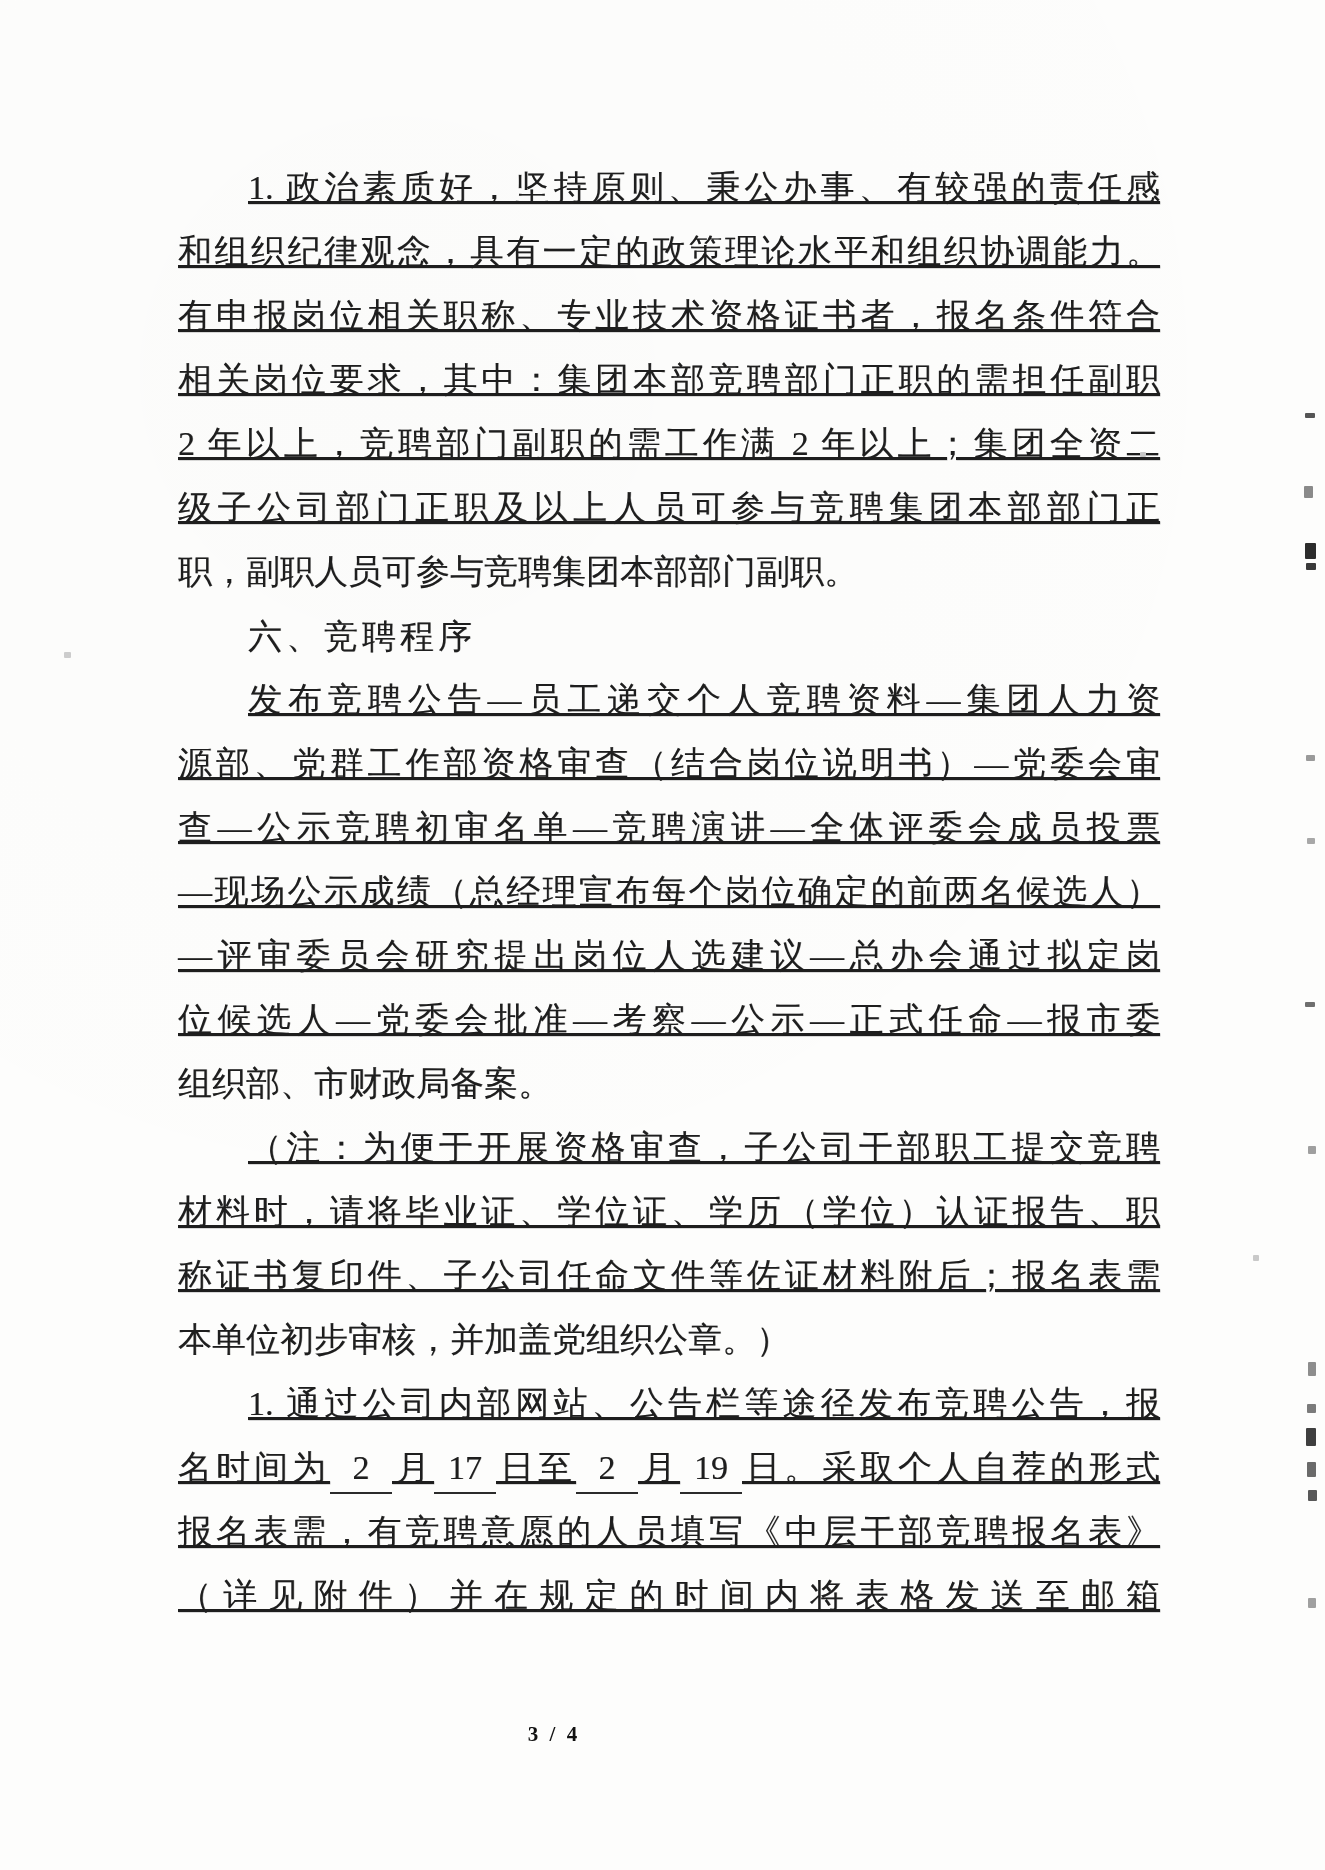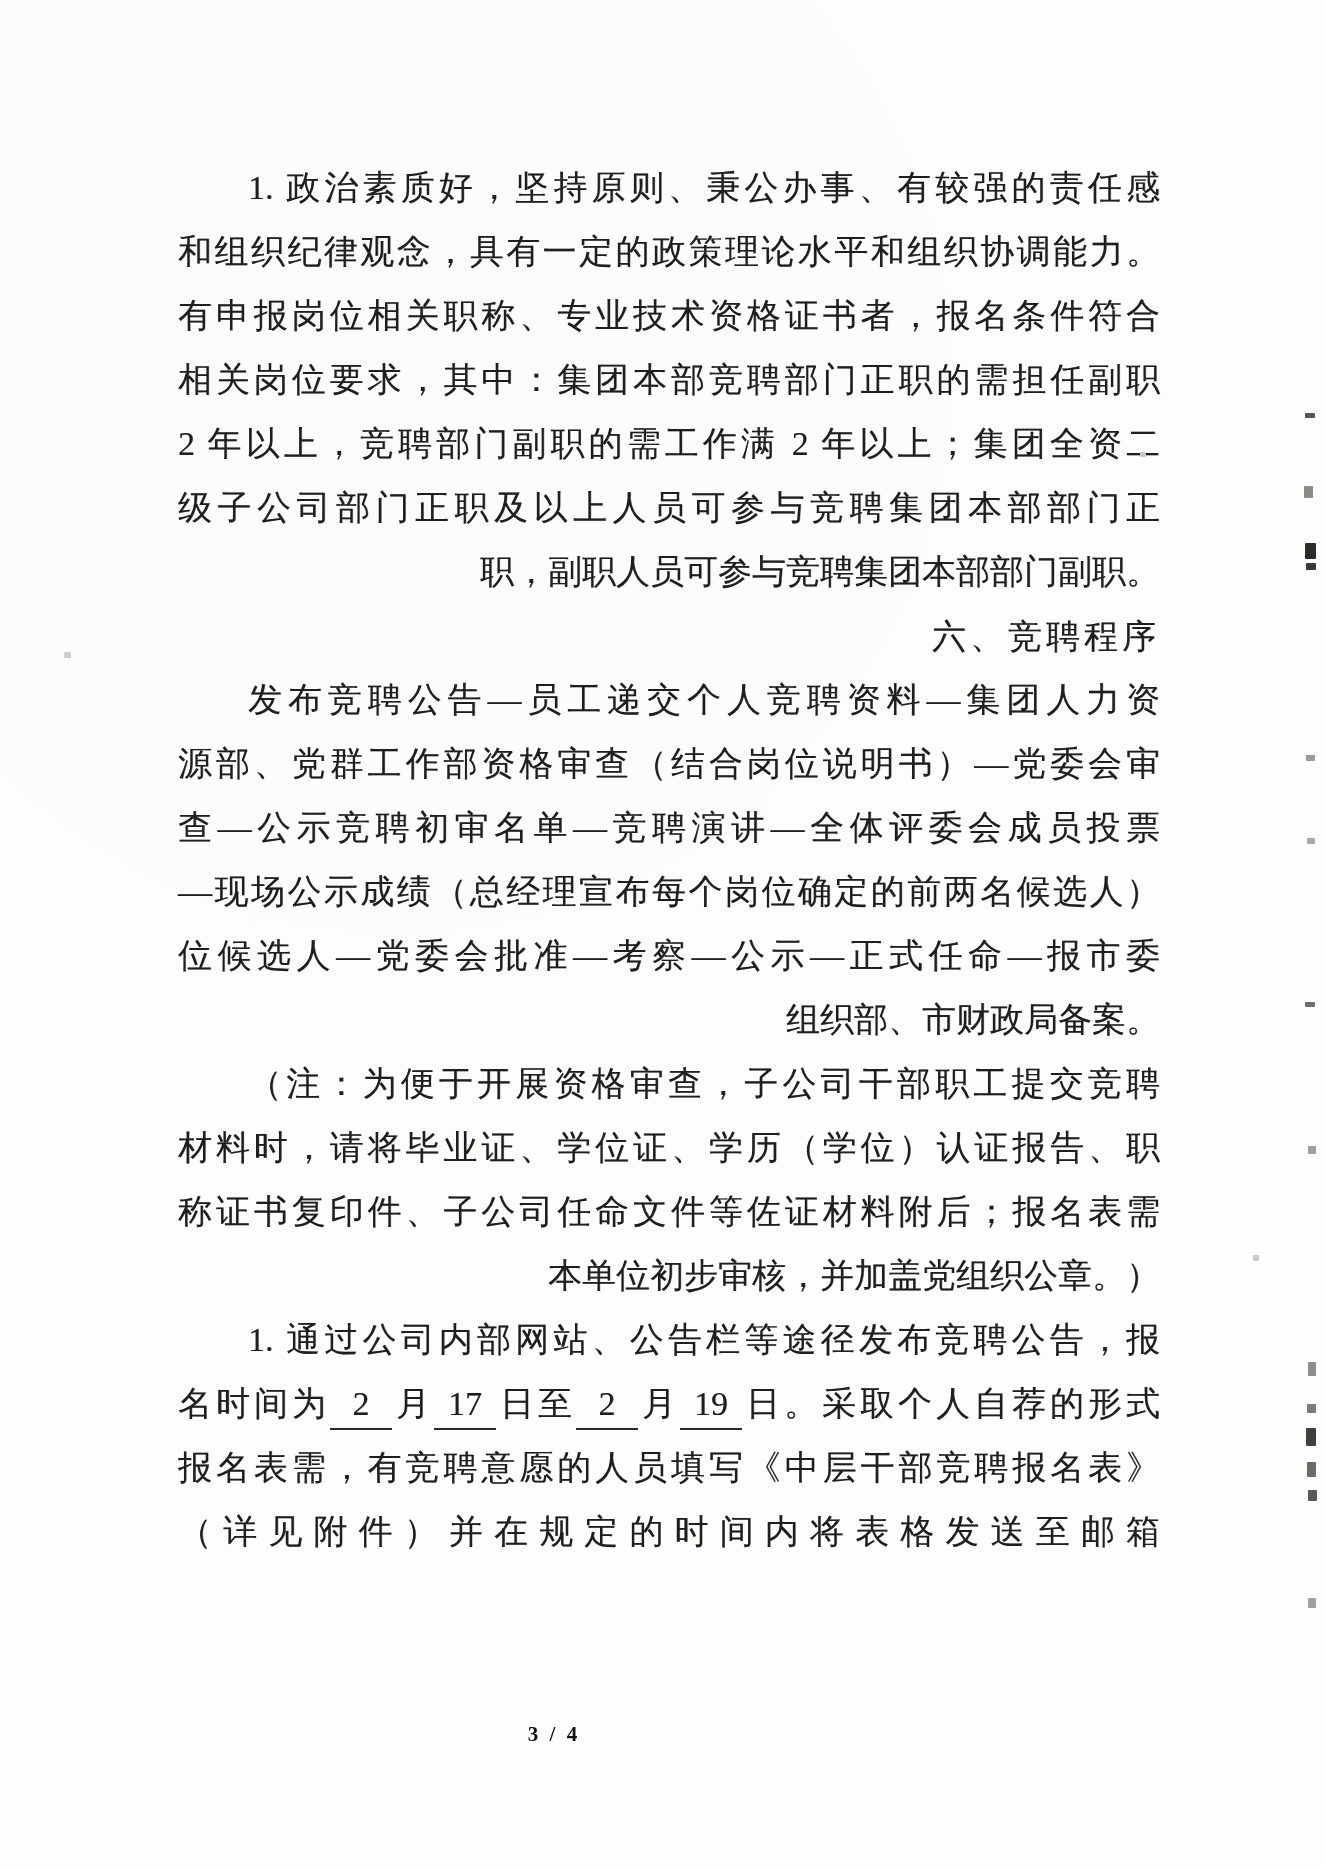--- a/index.html
+++ b/index.html
@@ -27,27 +27,28 @@
     top: 156px;
     width: 982px;
     color: #1e1e1e;
     font-size: 34px;
     text-shadow: 0.4px 0.4px 0.6px rgba(50,50,50,0.45);
   }
   .line {
     height: 64px;
     line-height: 64px;
     white-space: nowrap;
-    text-align: right;
+    text-align: left;
   }
   .line.just {
     white-space: normal;
     text-align: justify;
     text-align-last: justify;
     text-justify: inter-character;
+    text-decoration: underline;
   }
   .line.indent {
     text-indent: 70px;
   }
   .line.heading {
     font-family: "Liberation Sans", "DejaVu Sans", sans-serif;
     font-weight: normal;
     letter-spacing: 4px;
   }
   .blank {
@@ -87,20 +88,21 @@
       <div class="line just">有申报岗位相关职称、专业技术资格证书者，报名条件符合</div>
       <div class="line just">相关岗位要求，其中：集团本部竞聘部门正职的需担任副职</div>
       <div class="line just">2 年以上，竞聘部门副职的需工作满 2 年以上；集团全资二</div>
       <div class="line just">级子公司部门正职及以上人员可参与竞聘集团本部部门正</div>
       <div class="line">职，副职人员可参与竞聘集团本部部门副职。</div>
       <div class="line indent heading">六、竞聘程序</div>
       <div class="line just indent">发布竞聘公告—员工递交个人竞聘资料—集团人力资</div>
       <div class="line just">源部、党群工作部资格审查（结合岗位说明书）—党委会审</div>
       <div class="line just">查—公示竞聘初审名单—竞聘演讲—全体评委会成员投票</div>
       <div class="line just">—现场公示成绩（总经理宣布每个岗位确定的前两名候选人）</div>
+      <div class="line just">—评审委员会研究提出岗位人选建议—总办会通过拟定岗</div>
       <div class="line just">位候选人—党委会批准—考察—公示—正式任命—报市委</div>
       <div class="line">组织部、市财政局备案。</div>
       <div class="line just indent">（注：为便于开展资格审查，子公司干部职工提交竞聘</div>
       <div class="line just">材料时，请将毕业证、学位证、学历（学位）认证报告、职</div>
       <div class="line just">称证书复印件、子公司任命文件等佐证材料附后；报名表需</div>
       <div class="line">本单位初步审核，并加盖党组织公章。）</div>
       <div class="line just indent">1. 通过公司内部网站、公告栏等途径发布竞聘公告，报</div>
       <div class="line just"><span>名时间为</span><span class="blank">2</span><span>月</span><span class="blank">17</span><span>日至</span><span class="blank">2</span><span>月</span><span class="blank">19</span><span>日。采取个人自荐的形式</span></div>
       <div class="line just">报名表需，有竞聘意愿的人员填写《中层干部竞聘报名表》</div>
       <div class="line just">（详见附件）并在规定的时间内将表格发送至邮箱</div>

